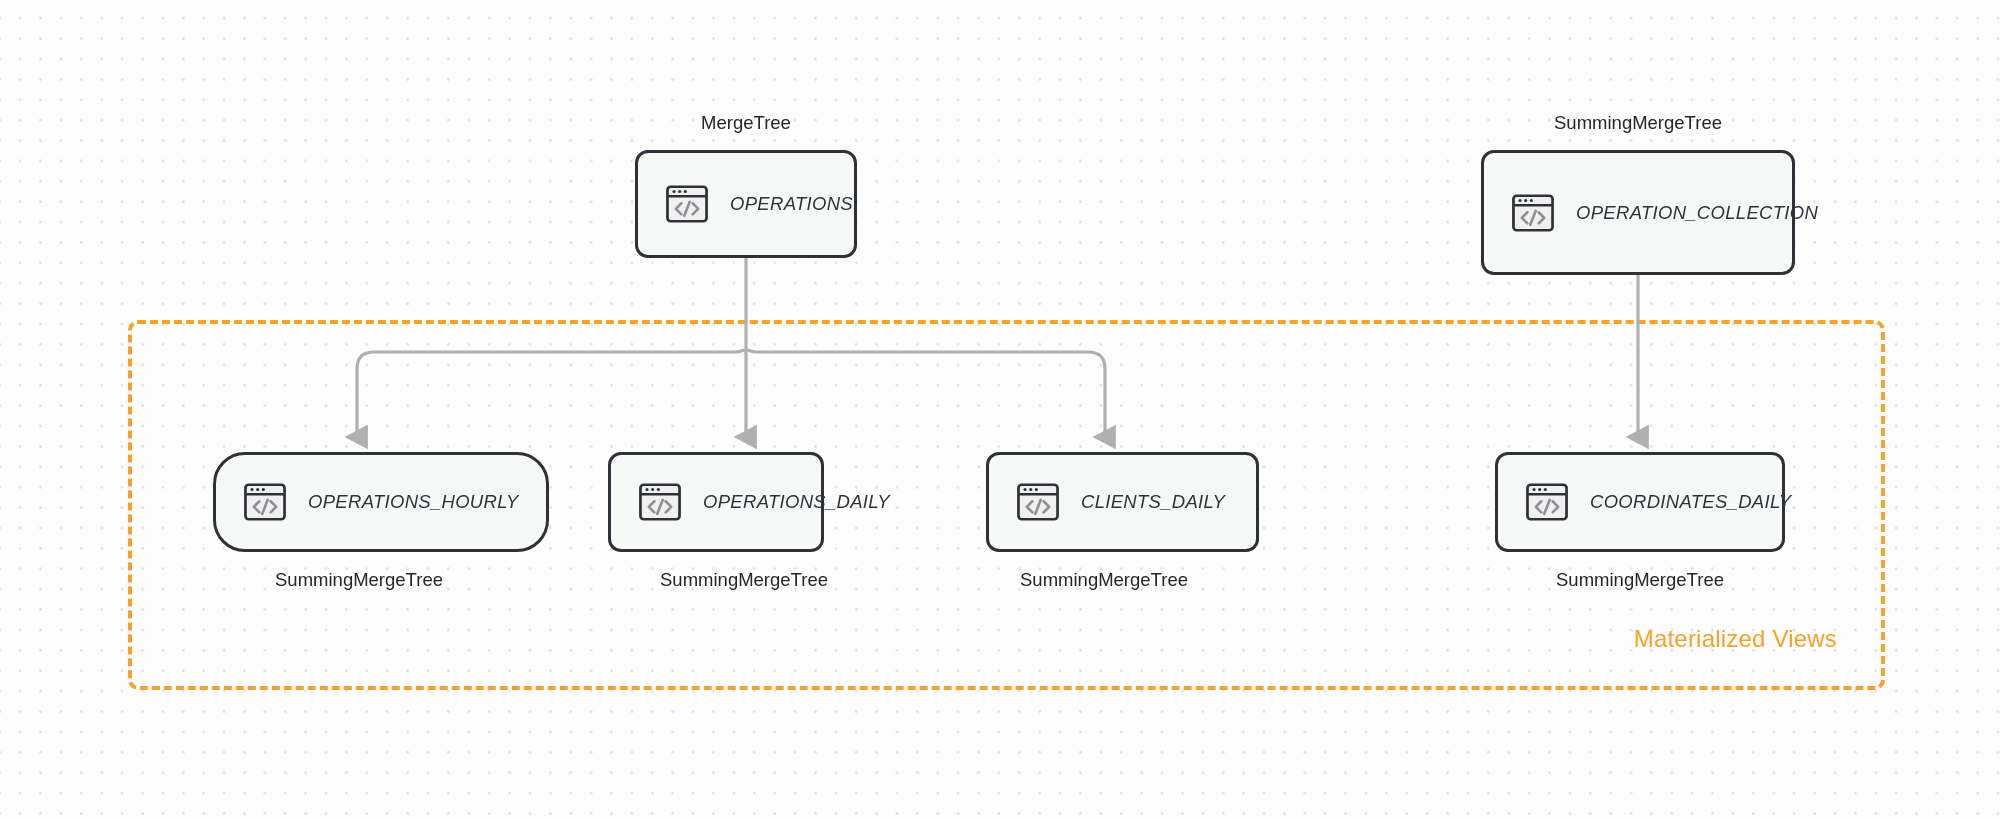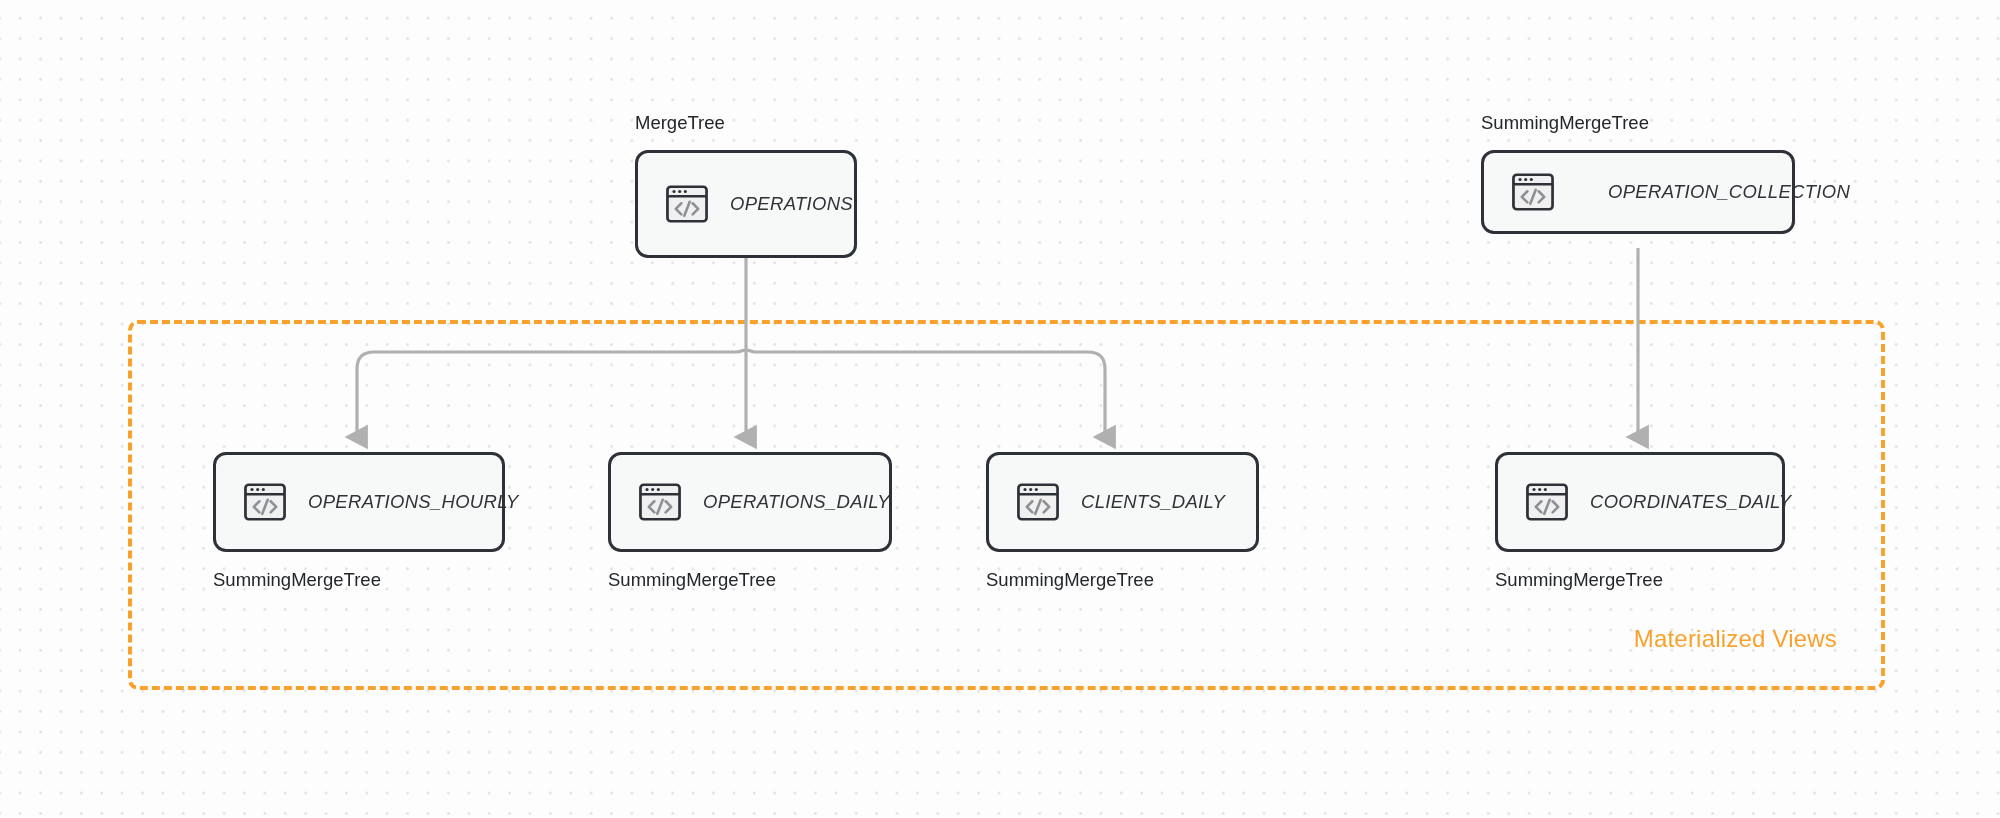--- a/index.html
+++ b/index.html
@@ -66,21 +66,21 @@
     font-style: italic;
     color: #2f3338;
     letter-spacing: 0.3px;
     white-space: nowrap;
   }
   .node-caption {
     position: absolute;
     font-size: 18.5px;
     color: #23262b;
     white-space: nowrap;
-    text-align: left;
+    text-align: center;
   }
 </style>
 </head>
 <body>
 
 <div id="canvas">
 
   <div class="mv-group" id="mv-group" style="left: 128px; top: 320px; width: 1757px; height: 370px;"></div>
   <div class="mv-group-label" id="mv-group-label" style="left: 1625px; top: 625px; width: 212px; text-align: right;">Materialized Views</div>
 
@@ -110,49 +110,49 @@
             <circle cx="9.6" cy="10.0" r="1.5" fill="#2e3137"></circle>
             <circle cx="15.0" cy="10.0" r="1.5" fill="#2e3137"></circle>
             <circle cx="20.4" cy="10.0" r="1.5" fill="#2e3137"></circle>
             <path d="M16.6,21.3 L11.3,26.6 L16.6,31.9" fill="none" stroke="#8d9196" stroke-width="2.5" stroke-linecap="round" stroke-linejoin="round"></path>
             <path d="M27.4,21.3 L32.7,26.6 L27.4,31.9" fill="none" stroke="#8d9196" stroke-width="2.5" stroke-linecap="round" stroke-linejoin="round"></path>
             <path d="M24.6,19.9 L19.4,33.3" fill="none" stroke="#8d9196" stroke-width="2.5" stroke-linecap="round"></path>
           </svg></span>
         <span class="node-title">OPERATIONS</span>
       </div>
       <div class="node-caption" style="left: 635px; width: 222px; top: 112px;">MergeTree</div>
-      <div class="node" style="left: 1481px; top: 150px; width: 314px; height: 84px; gap: 32px;">
+      <div class="node" style="left: 1481px; top: 150px; width: 314px; height: 125px;">
         <span class="node-icon"><svg viewBox="0 0 44 44" xmlns="http://www.w3.org/2000/svg">
             <rect x="3.3" y="5.5" width="37.4" height="33" rx="3.2" fill="#f0f0f0" stroke="#2e3137" stroke-width="2.6"></rect>
             <path d="M3.3,14.6 L40.7,14.6" stroke="#2e3137" stroke-width="2.4"></path>
             <circle cx="9.6" cy="10.0" r="1.5" fill="#2e3137"></circle>
             <circle cx="15.0" cy="10.0" r="1.5" fill="#2e3137"></circle>
             <circle cx="20.4" cy="10.0" r="1.5" fill="#2e3137"></circle>
             <path d="M16.6,21.3 L11.3,26.6 L16.6,31.9" fill="none" stroke="#8d9196" stroke-width="2.5" stroke-linecap="round" stroke-linejoin="round"></path>
             <path d="M27.4,21.3 L32.7,26.6 L27.4,31.9" fill="none" stroke="#8d9196" stroke-width="2.5" stroke-linecap="round" stroke-linejoin="round"></path>
             <path d="M24.6,19.9 L19.4,33.3" fill="none" stroke="#8d9196" stroke-width="2.5" stroke-linecap="round"></path>
           </svg></span>
         <span class="node-title">OPERATION_COLLECTION</span>
       </div>
       <div class="node-caption" style="left: 1481px; width: 314px; top: 112px;">SummingMergeTree</div>
-      <div class="node" style="left: 213px; top: 452px; width: 292px; height: 100px;">
+      <div class="node" style="left: 213px; top: 452px; width: 336px; height: 100px; border-radius: 32px;">
         <span class="node-icon"><svg viewBox="0 0 44 44" xmlns="http://www.w3.org/2000/svg">
             <rect x="3.3" y="5.5" width="37.4" height="33" rx="3.2" fill="#f0f0f0" stroke="#2e3137" stroke-width="2.6"></rect>
             <path d="M3.3,14.6 L40.7,14.6" stroke="#2e3137" stroke-width="2.4"></path>
             <circle cx="9.6" cy="10.0" r="1.5" fill="#2e3137"></circle>
             <circle cx="15.0" cy="10.0" r="1.5" fill="#2e3137"></circle>
             <circle cx="20.4" cy="10.0" r="1.5" fill="#2e3137"></circle>
             <path d="M16.6,21.3 L11.3,26.6 L16.6,31.9" fill="none" stroke="#8d9196" stroke-width="2.5" stroke-linecap="round" stroke-linejoin="round"></path>
             <path d="M27.4,21.3 L32.7,26.6 L27.4,31.9" fill="none" stroke="#8d9196" stroke-width="2.5" stroke-linecap="round" stroke-linejoin="round"></path>
             <path d="M24.6,19.9 L19.4,33.3" fill="none" stroke="#8d9196" stroke-width="2.5" stroke-linecap="round"></path>
           </svg></span>
         <span class="node-title">OPERATIONS_HOURLY</span>
       </div>
       <div class="node-caption" style="left: 213px; width: 292px; top: 569px;">SummingMergeTree</div>
-      <div class="node" style="left: 608px; top: 452px; width: 284px; height: 100px;">
+      <div class="node" style="left: 608px; top: 452px; width: 216px; height: 100px;">
         <span class="node-icon"><svg viewBox="0 0 44 44" xmlns="http://www.w3.org/2000/svg">
             <rect x="3.3" y="5.5" width="37.4" height="33" rx="3.2" fill="#f0f0f0" stroke="#2e3137" stroke-width="2.6"></rect>
             <path d="M3.3,14.6 L40.7,14.6" stroke="#2e3137" stroke-width="2.4"></path>
             <circle cx="9.6" cy="10.0" r="1.5" fill="#2e3137"></circle>
             <circle cx="15.0" cy="10.0" r="1.5" fill="#2e3137"></circle>
             <circle cx="20.4" cy="10.0" r="1.5" fill="#2e3137"></circle>
             <path d="M16.6,21.3 L11.3,26.6 L16.6,31.9" fill="none" stroke="#8d9196" stroke-width="2.5" stroke-linecap="round" stroke-linejoin="round"></path>
             <path d="M27.4,21.3 L32.7,26.6 L27.4,31.9" fill="none" stroke="#8d9196" stroke-width="2.5" stroke-linecap="round" stroke-linejoin="round"></path>
             <path d="M24.6,19.9 L19.4,33.3" fill="none" stroke="#8d9196" stroke-width="2.5" stroke-linecap="round"></path>
           </svg></span>

